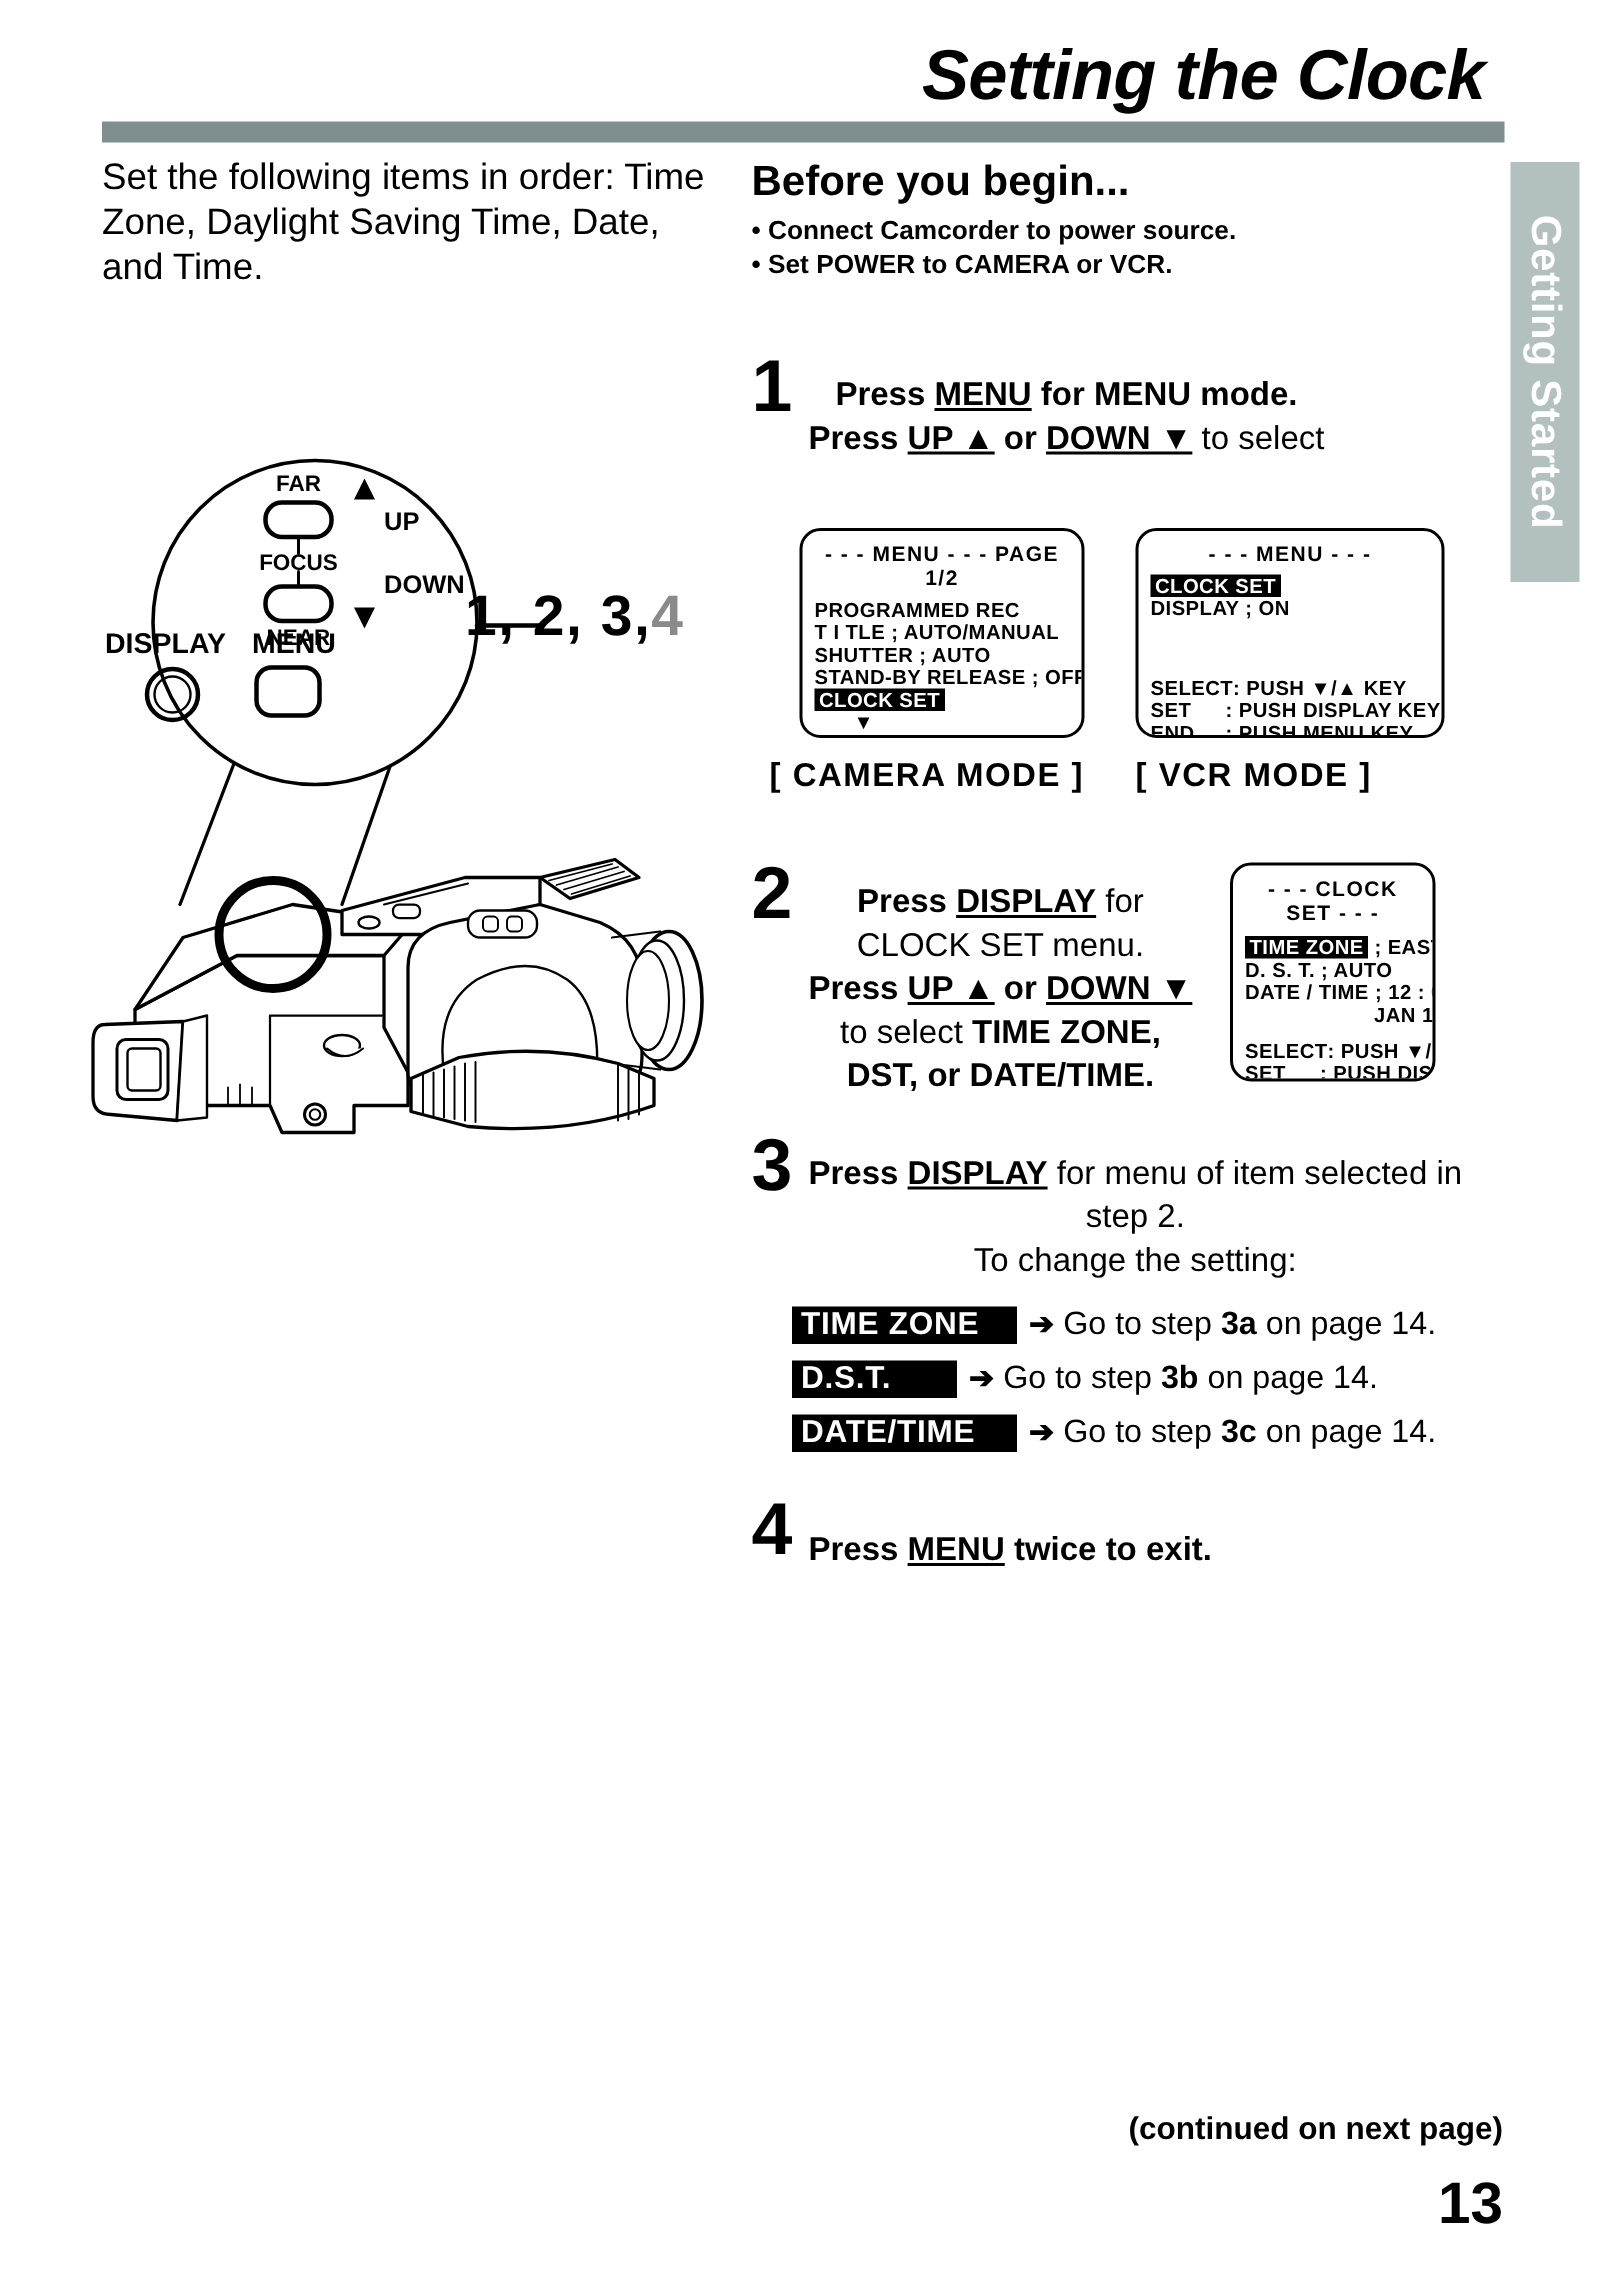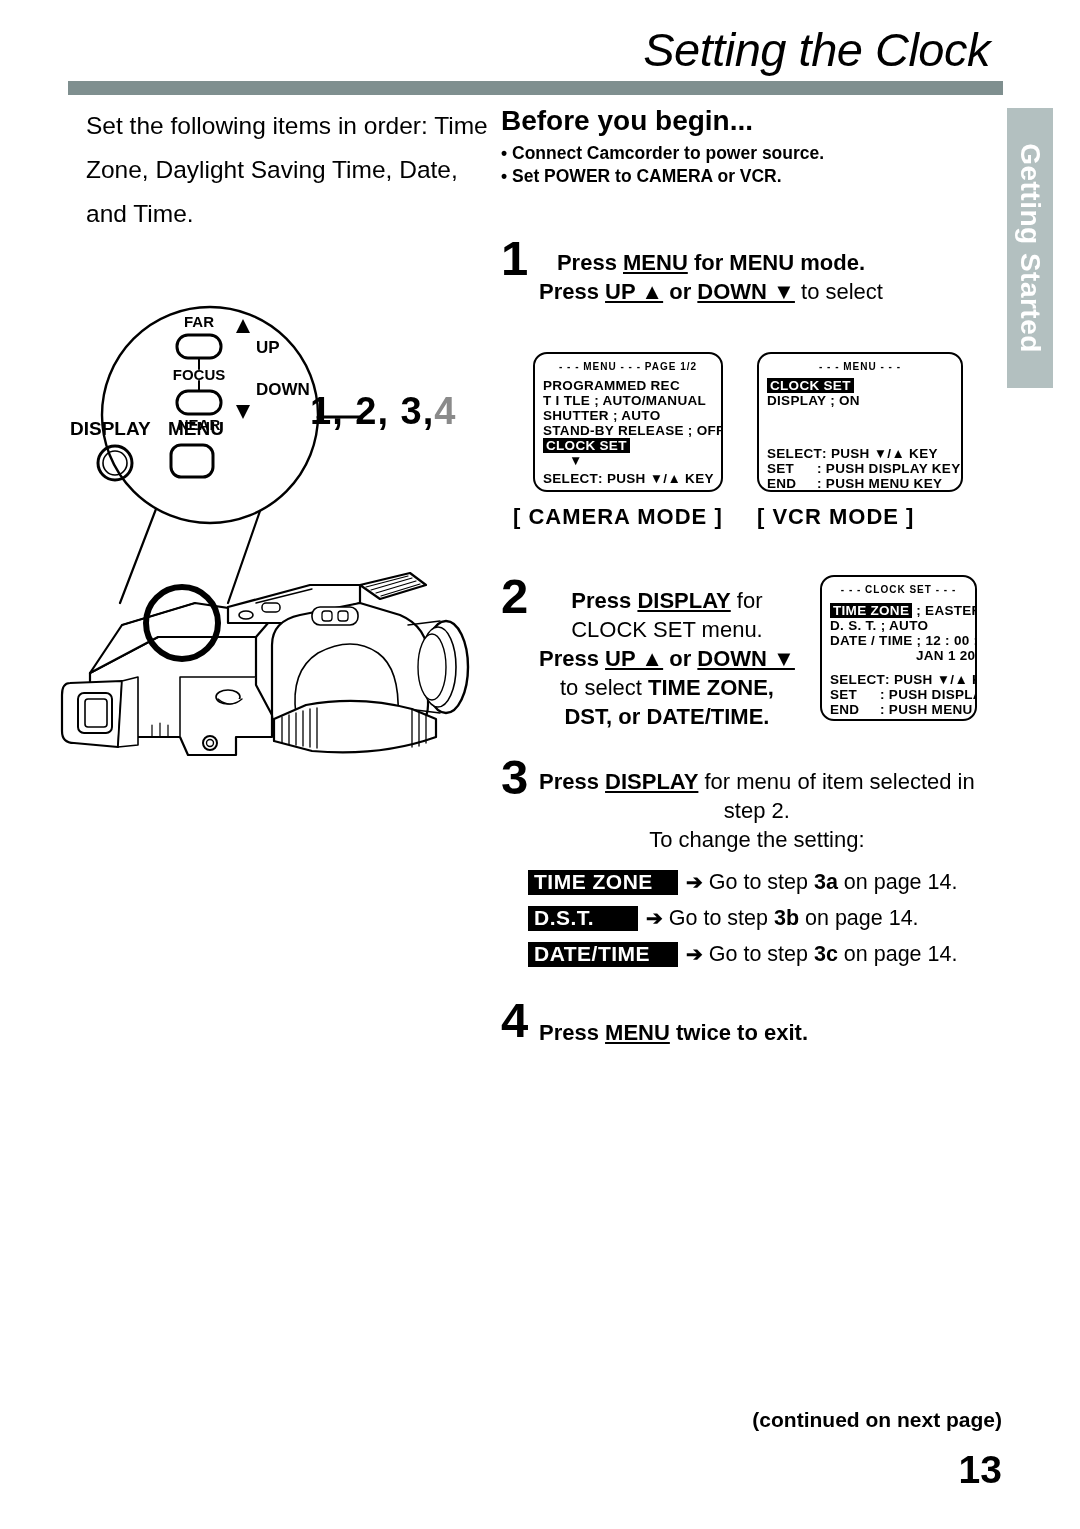--- a/index.html
+++ b/index.html
@@ -11,21 +11,21 @@
     color:#000;
     position:relative;
     overflow:hidden;
   }
   .page { position:absolute; inset:0; }
 
   
   .title {
     position:absolute; left:0; right:72px; top:22px;
     text-align:right; padding-right:18px;
-    font-size:47px; font-weight:normal; font-style:italic;
+    font-size:47px; font-weight:bold; font-style:italic;
     letter-spacing:-0.5px;
   }
   .hrule {
     position:absolute; left:68px; top:81px;
     width:935px; height:14px; background:#7f8f8f;
   }
 
   
   .sidetab {
     position:absolute; left:1007px; top:108px;
@@ -39,21 +39,21 @@
     transform-origin:center center;
     white-space:nowrap;
     color:#ffffff;
     font-size:28px; font-weight:bold;
     letter-spacing:0.5px;
   }
 
   
   .intro {
     position:absolute; left:68px; top:104px; width:408px;
-    font-size:24.5px; line-height:44px;margin-left:18px;
+    font-size:24.5px; line-height:30px;
   }
 
   
   .before-title {
     position:absolute; left:501px; top:105px;
     font-size:28px; font-weight:bold;
   }
   .before-list {
     position:absolute; left:501px; top:142px; width:500px;
     font-size:17.5px; font-weight:bold; line-height:23px;
@@ -85,21 +85,21 @@
   
   .osd {
     position:absolute;
     border:2.5px solid #000;
     border-radius:14px;
     background:#fff;
     font-family:"Liberation Sans", sans-serif;
     overflow:hidden;
   }
   .osd .hd {
-    text-align:center; font-size:10px; font-weight:bold;
+    text-align:center; font-size:14px; font-weight:bold;
     letter-spacing:1px;
   }
   .osd .row {
     font-size:13.5px; font-weight:bold; white-space:nowrap;
     letter-spacing:0.3px;
   }
   .osd .inv {
     background:#000; color:#fff; padding:0 3px; display:inline-block;
   }
   .modelabel {
@@ -311,21 +311,21 @@
     <div class="stepnum">2</div>
     <div class="stepbody" id="step-2-body">
         <div class="ln"><span class="b">Press </span><span class="u">DISPLAY</span><span> for</span></div>
         <div class="ln"><span>CLOCK SET menu.</span></div>
         <div class="ln"><span class="b">Press </span><span class="u">UP ▲</span><span class="b"> or </span><span class="u">DOWN ▼</span></div>
         <div class="ln"><span>to select </span><span class="b">TIME ZONE,</span></div>
         <div class="ln"><span class="b">DST, or DATE/TIME.</span></div>
       </div>
   </div>
 
-  <div class="osd" id="osd-clockset" style="left:820px; top:575px; width:157px; height:146px; padding:7px 8px;">
+  <div class="osd" id="osd-clockset" style="left:820px; top:575px; width:137px; height:146px; padding:7px 8px;">
     <div class="hd">- - -  CLOCK SET  - - -</div>
     <div id="osd-clockset-rows" style="margin-top:8px;">
         <div class="row"><span class="inv">TIME ZONE</span><span> ; EASTERN</span></div>
         <div class="row">D. S. T.  ; AUTO</div>
         <div class="row">DATE / TIME  ; 12 : 00 : 00AM</div>
         <div class="row" style="padding-left: 86px;">JAN  1   2001</div>
       </div>
     <div id="osd-clockset-footer" style="margin-top:9px;">
         <div class="row"><span style="display: inline-block; min-width: 50px;">SELECT</span><span>: PUSH ▼/▲ KEY</span></div>
         <div class="row"><span style="display: inline-block; min-width: 50px;">SET</span><span>: PUSH DISPLAY KEY</span></div>

